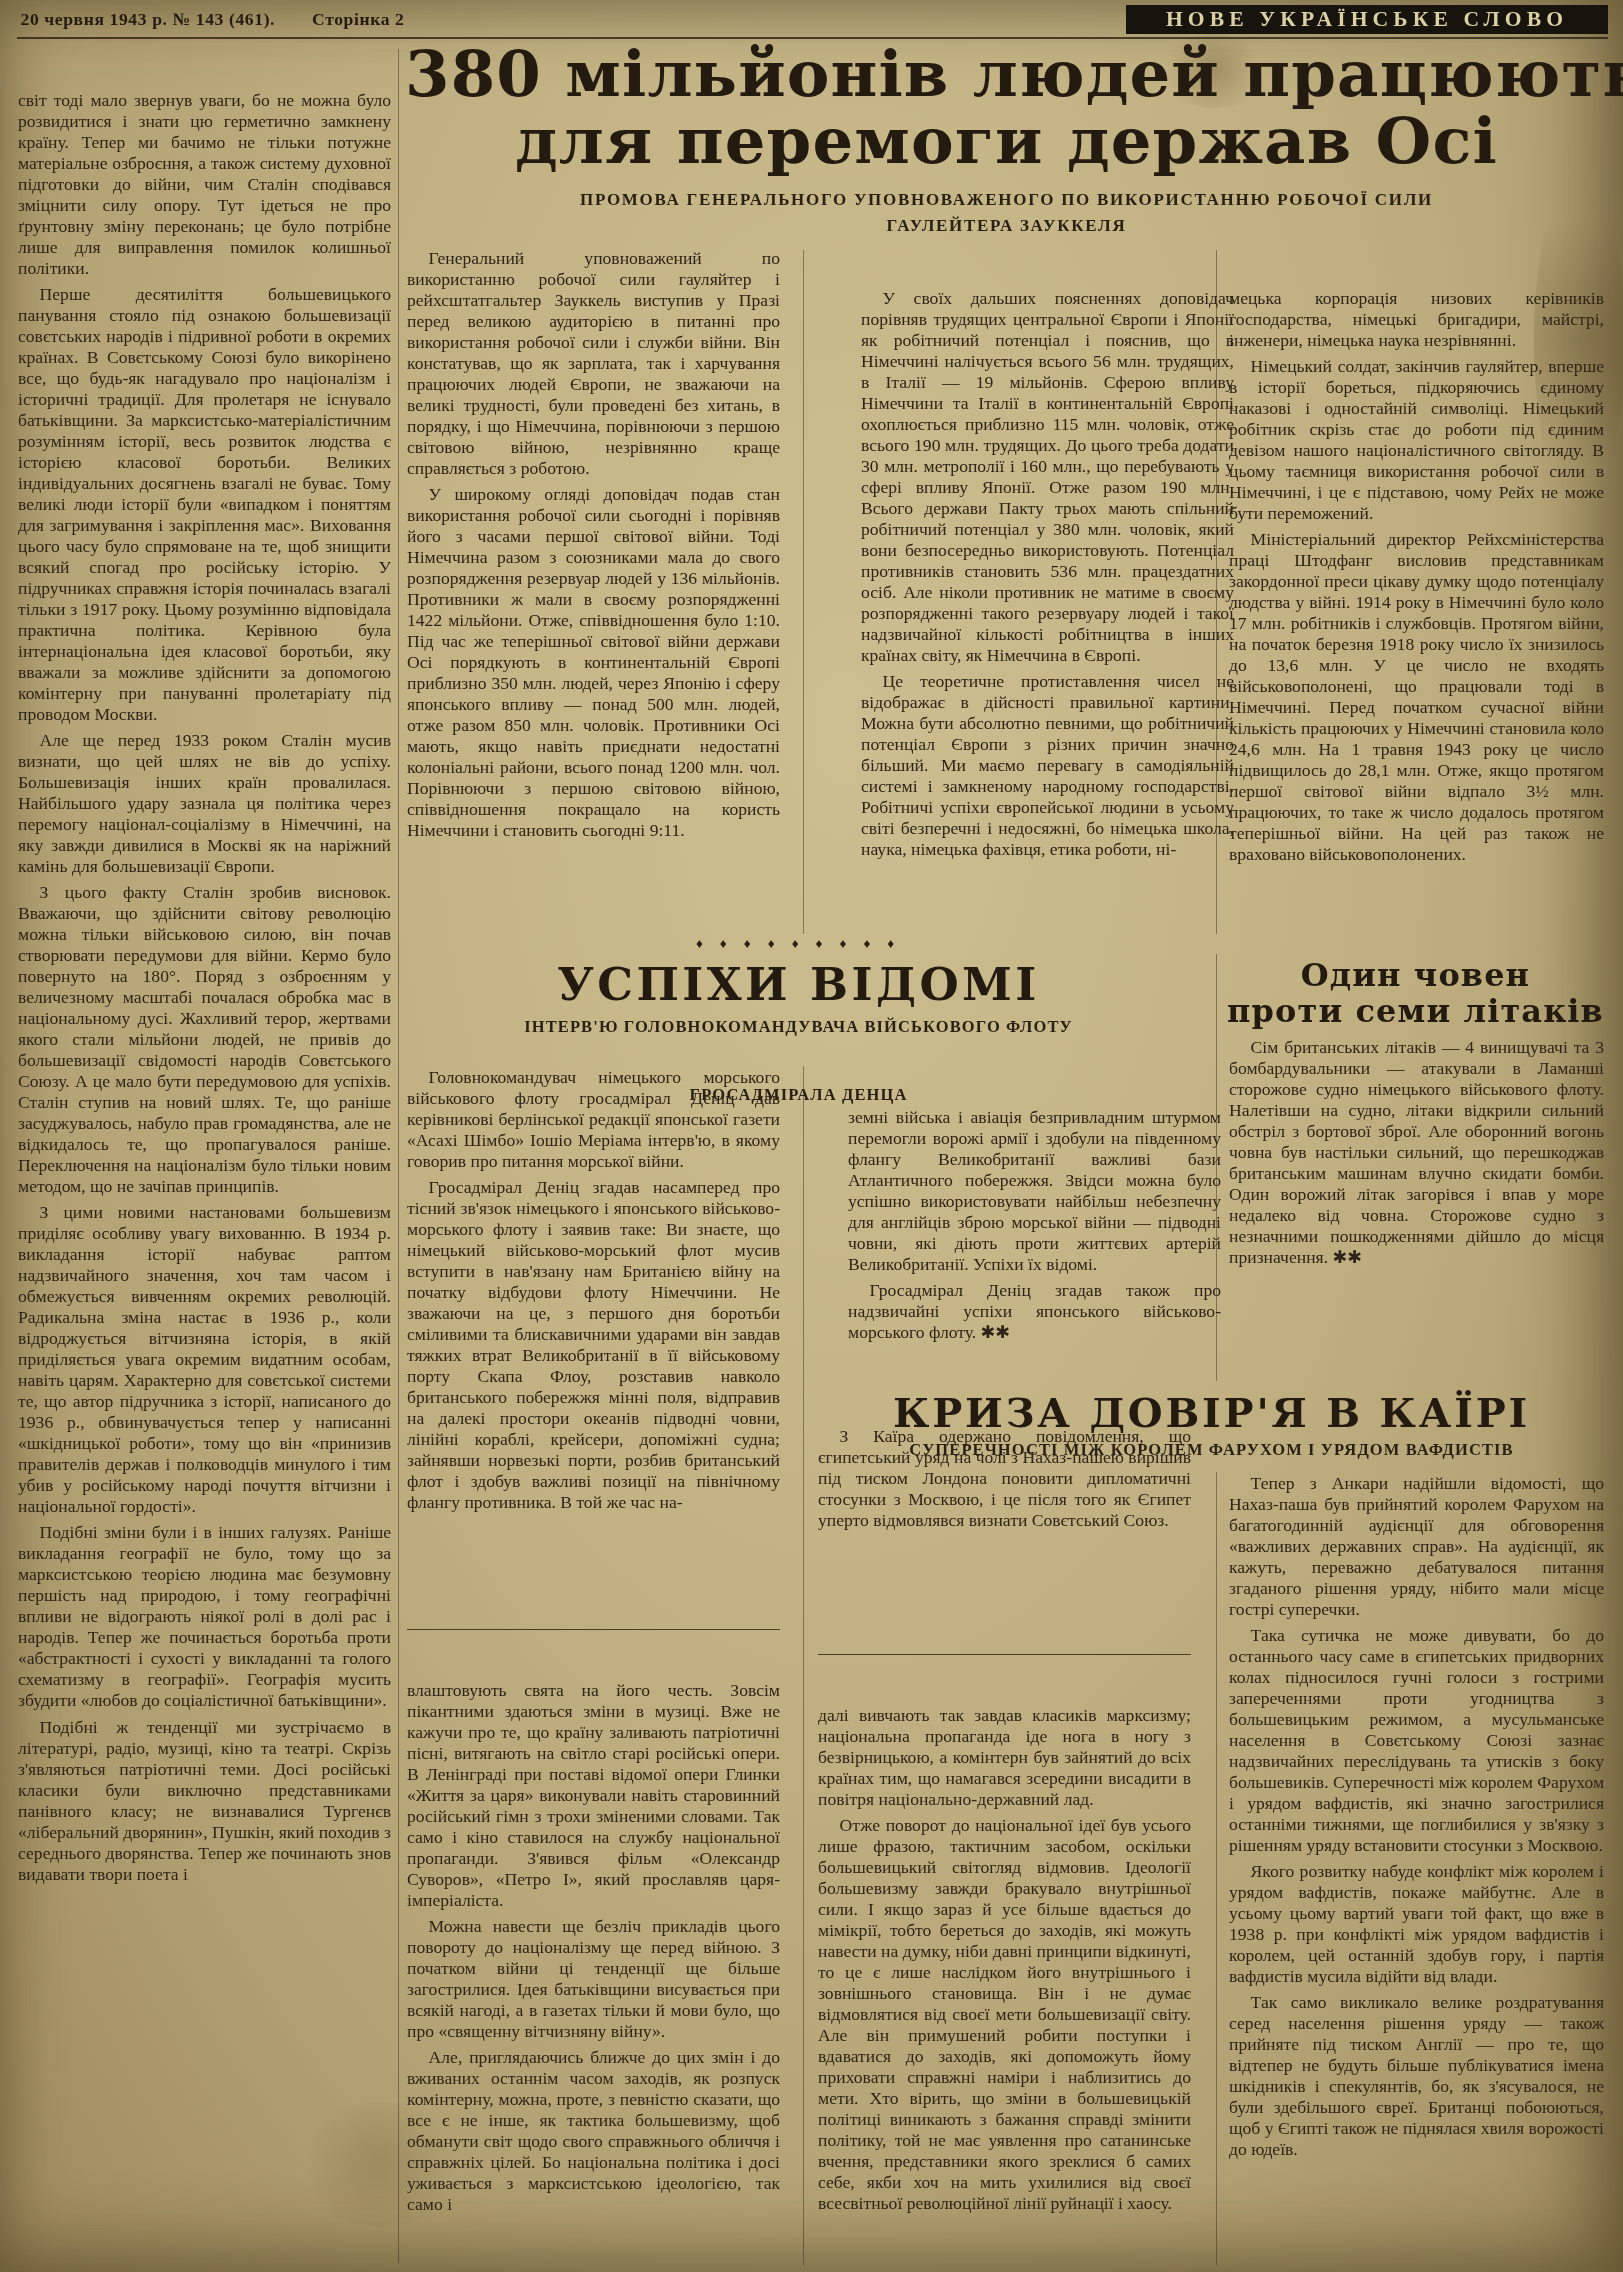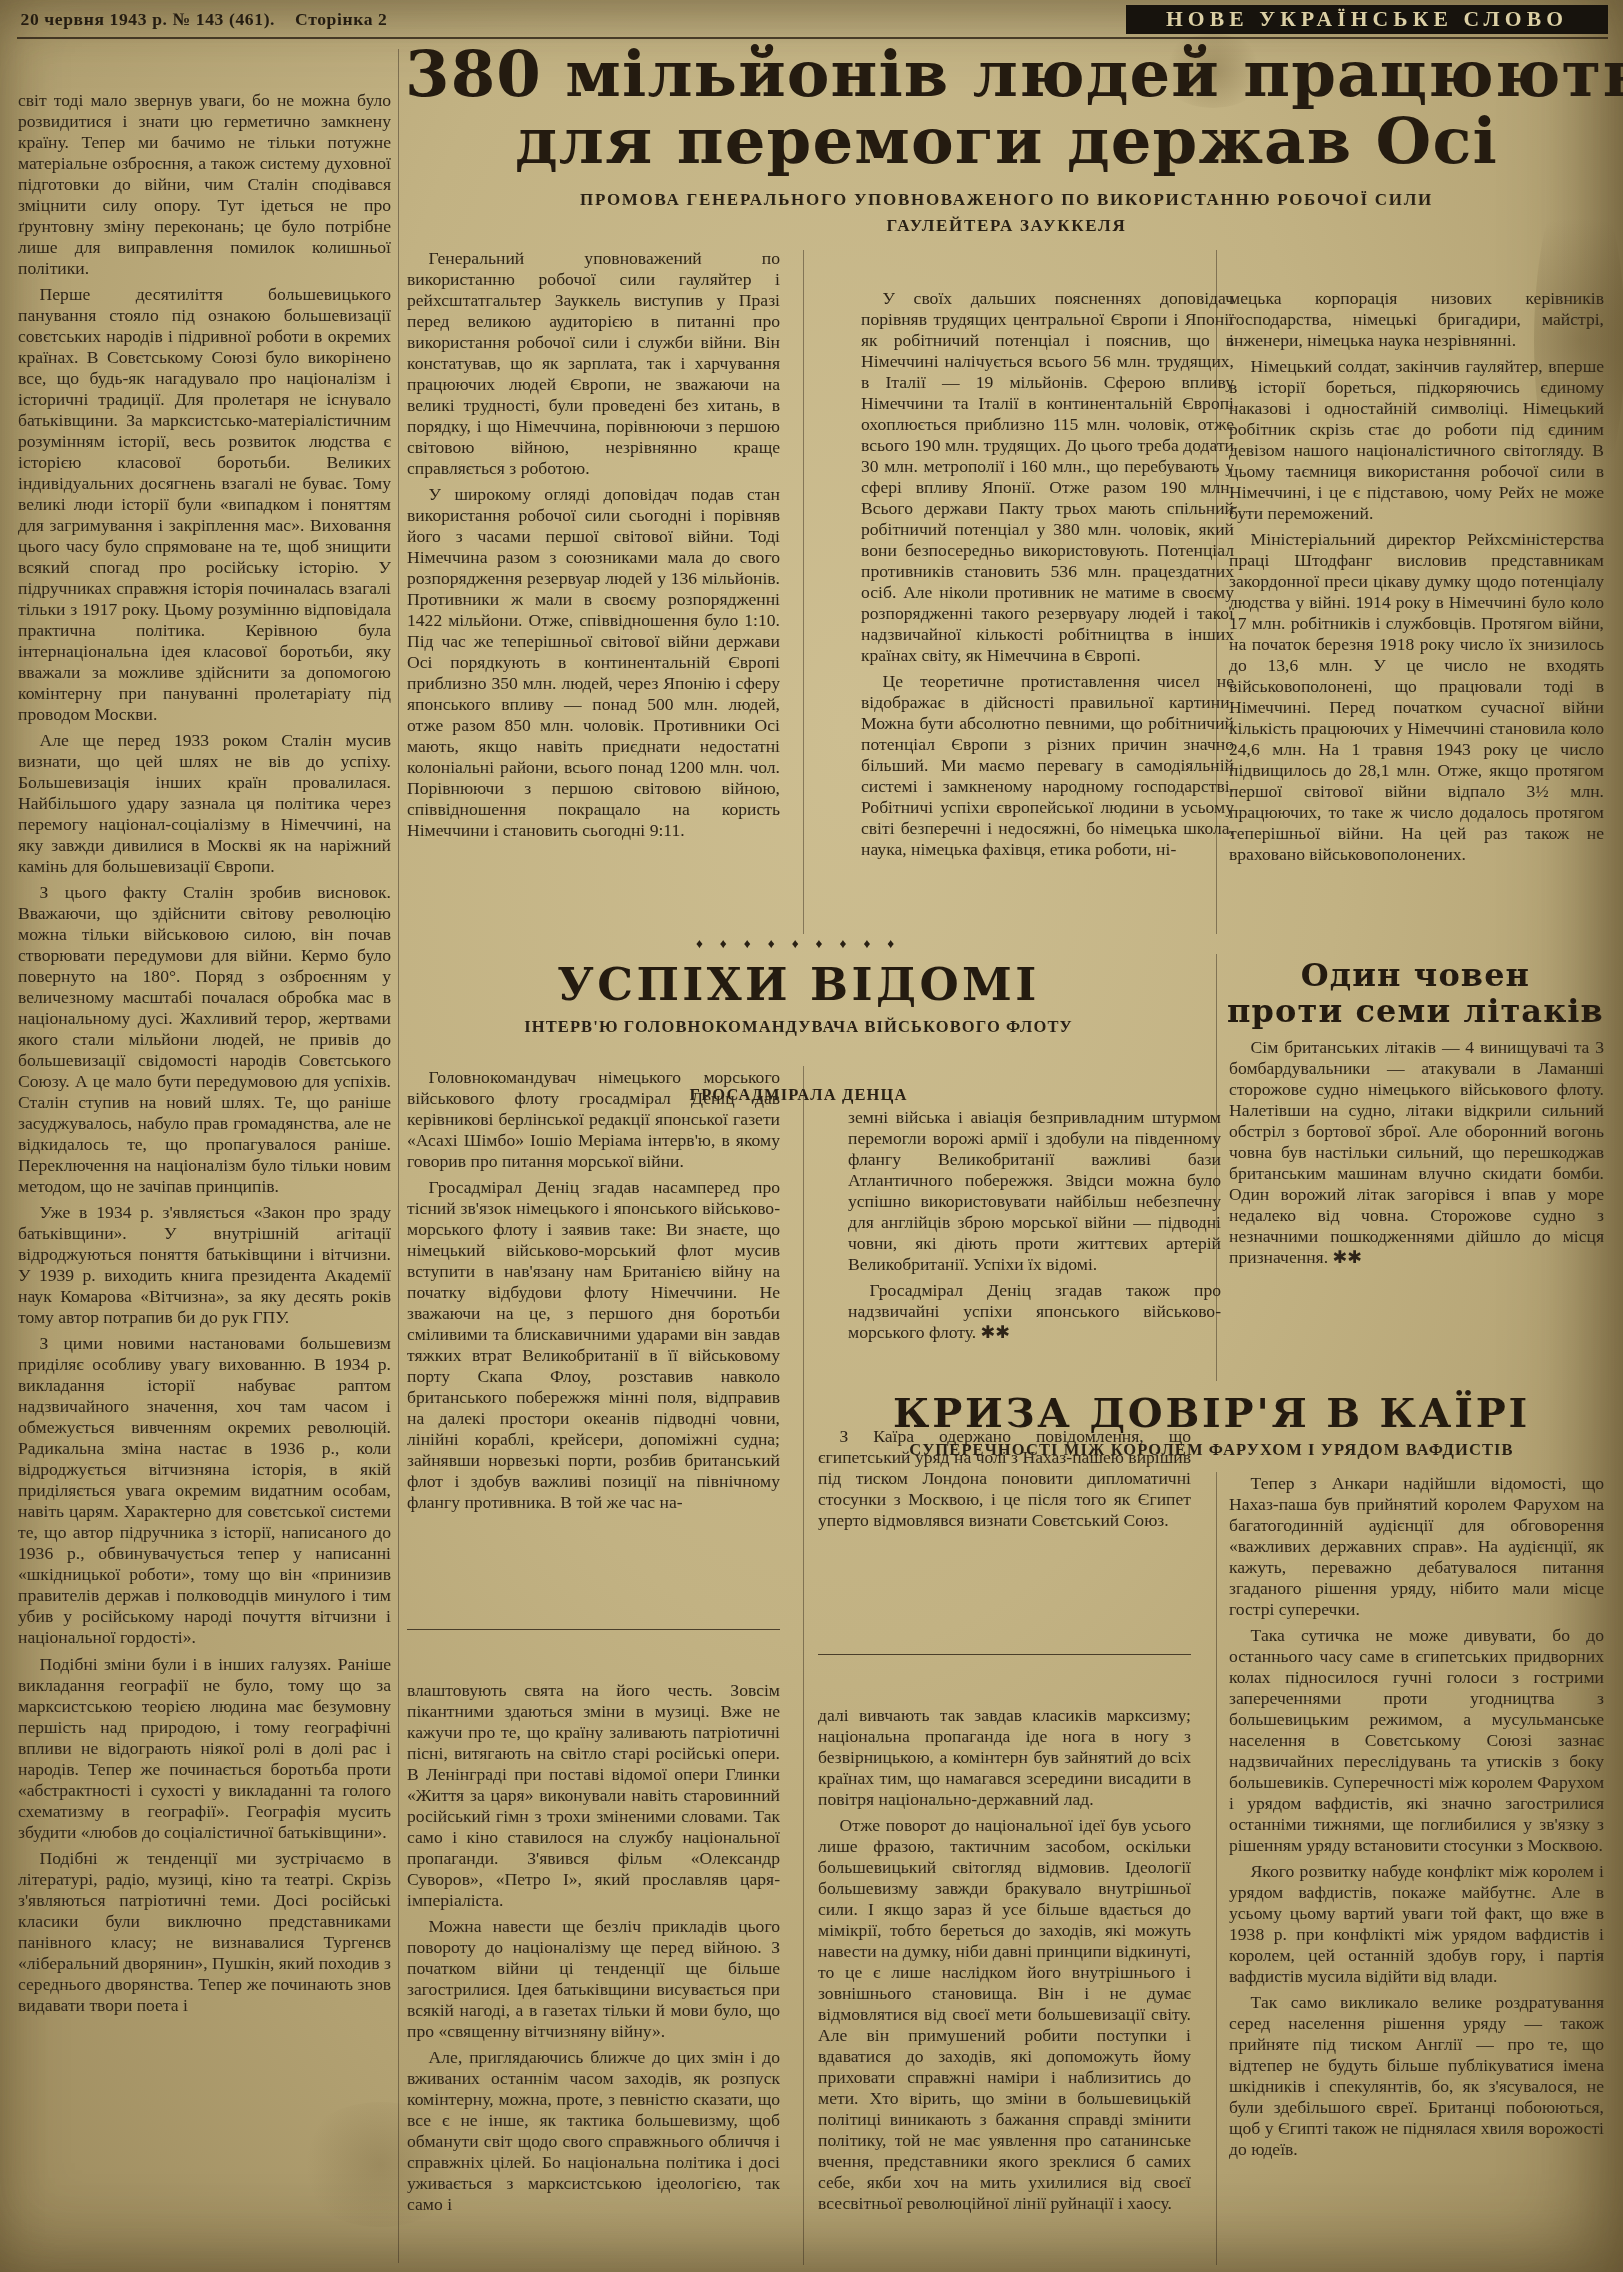--- a/index.html
+++ b/index.html
@@ -8,21 +8,21 @@
     background:radial-gradient(ellipse at 52% 32%, #cdbe91 0%, #c2b283 42%, #b2a172 72%, #9c8a5d 100%);
     box-shadow:inset -40px 0 80px rgba(66,50,22,.38), inset 0 -28px 68px rgba(66,50,22,.28), inset 0 17px 45px rgba(66,50,22,.22);
     color:#2e2418;font-family:"Liberation Serif",serif;
   }
   .stain{position:absolute;border-radius:50%;pointer-events:none;}
   .stain.s1{left:1159px;top:34px;width:108px;height:74px;background:radial-gradient(circle,rgba(80,60,25,.28),rgba(80,60,25,0) 70%);}
   .stain.s2{left:1534px;top:170px;width:91px;height:341px;background:radial-gradient(circle,rgba(70,52,20,.25),rgba(70,52,20,0) 70%);}
   .stain.s3{left:295px;top:2102px;width:170px;height:125px;background:radial-gradient(circle,rgba(70,52,20,.18),rgba(70,52,20,0) 70%);}
 
   .mast-left{position:absolute;left:20.5px;top:9px;font-size:17.6px;font-weight:bold;letter-spacing:0.6px;color:#241c11;white-space:nowrap;}
-  .mast-left .page-label{margin-left:20px;}
+  .mast-left .page-label{margin-left:37px;}
   .mast-right{position:absolute;left:1126px;top:4.5px;width:482px;height:29.5px;background:#17130d;
     display:flex;align-items:center;justify-content:center;color:#dbcfa4;font-weight:bold;font-size:21.6px;letter-spacing:5.1px;white-space:nowrap;}
   .hrule{position:absolute;background:rgba(40,30,18,.78);}
   .vrule{position:absolute;width:1.1px;background:rgba(46,36,24,.45);}
 
   .block{position:absolute;overflow:hidden;text-align:justify;}
   .para{margin:0 0 5.1px 0;text-indent:21.6px;font-size:17.6px;line-height:21px;color:#2e2418;}
   .cont .para:first-child{text-indent:0;margin-top:40px;}
 
   .headline{position:absolute;left:405px;width:1203px;text-align:center;font-family:"DejaVu Serif",serif;
@@ -66,21 +66,20 @@
   <div class="mast-right">
     <span>НОВЕ УКРАЇНСЬКЕ СЛОВО</span>
   </div>
   <div class="hrule" style="left:17px;top:37px;width:1591px;height:2.3px;"></div>
 
   <div id="col1" class="block cont">
       <p class="para">світ тоді мало звернув уваги, бо не можна було розвидитися і знати цю герметично замкнену країну. Тепер ми бачимо не тільки потужне матеріальне озброєння, а також систему духовної підготовки до війни, чим Сталін сподівався зміцнити силу опору. Тут ідеться не про ґрунтовну зміну переконань; це було потрібне лише для виправлення помилок колишньої політики.</p>
       <p class="para">Перше десятиліття большевицького панування стояло під ознакою большевизації совєтських народів і підривної роботи в окремих країнах. В Совєтському Союзі було викорінено все, що будь-як нагадувало про націоналізм і історичні традиції. Для пролетаря не існувало батьківщини. За марксистсько-матеріалістичним розумінням історії, весь розвиток людства є історією класової боротьби. Великих індивідуальних досягнень взагалі не буває. Тому великі люди історії були «випадком і поняттям для загримування і закріплення мас». Виховання цього часу було спрямоване на те, щоб знищити всякий спогад про російську історію. У підручниках справжня історія починалась взагалі тільки з 1917 року. Цьому розумінню відповідала практична політика. Керівною була інтернаціональна ідея класової боротьби, яку вважали за можливе здійснити за допомогою комінтерну при пануванні пролетаріату під проводом Москви.</p>
       <p class="para">Але ще перед 1933 роком Сталін мусив визнати, що цей шлях не вів до успіху. Большевизація інших країн провалилася. Найбільшого удару зазнала ця політика через перемогу націонал-соціалізму в Німеччині, на яку завжди дивилися в Москві як на наріжний камінь для большевизації Європи.</p>
       <p class="para">З цього факту Сталін зробив висновок. Вважаючи, що здійснити світову революцію можна тільки військовою силою, він почав створювати передумови для війни. Кермо було повернуто на 180°. Поряд з озброєнням у величезному масштабі почалася обробка мас в національному дусі. Жахливий терор, жертвами якого стали мільйони людей, не привів до большевизації свідомості народів Совєтського Союзу. А це мало бути передумовою для успіхів. Сталін ступив на новий шлях. Те, що раніше засуджувалось, набуло прав громадянства, але не відкидалось те, що пропагувалося раніше. Переключення на націоналізм було тільки новим методом, що не зачіпав принципів.</p>
-      <p class="para">Уже в 1934 р. з'являється «Закон про зраду батьківщини». У внутрішній агітації відроджуються поняття батьківщини і вітчизни. У 1939 р. виходить книга президента Академії наук Комарова «Вітчизна», за яку десять років тому автор потрапив би до рук ГПУ.</p>
       <p class="para">З цими новими настановами большевизм приділяє особливу увагу вихованню. В 1934 р. викладання історії набуває раптом надзвичайного значення, хоч там часом і обмежується вивченням окремих революцій. Радикальна зміна настає в 1936 р., коли відроджується вітчизняна історія, в якій приділяється увага окремим видатним особам, навіть царям. Характерно для совєтської системи те, що автор підручника з історії, написаного до 1936 р., обвинувачується тепер у написанні «шкідницької роботи», тому що він «принизив правителів держав і полководців минулого і тим убив у російському народі почуття вітчизни і національної гордості».</p>
       <p class="para">Подібні зміни були і в інших галузях. Раніше викладання географії не було, тому що за марксистською теорією людина має безумовну першість над природою, і тому географічні впливи не відограють ніякої ролі в долі рас і народів. Тепер же починається боротьба проти «абстрактності і сухості у викладанні та голого схематизму в географії». Географія мусить збудити «любов до соціалістичної батьківщини».</p>
       <p class="para">Подібні ж тенденції ми зустрічаємо в літературі, радіо, музиці, кіно та театрі. Скрізь з'являються патріотичні теми. Досі російські класики були виключно представниками панівного класу; не визнавалися Тургенєв «ліберальний дворянин», Пушкін, який походив з середнього дворянства. Тепер же починають знов видавати твори поета і</p>
     </div>
 
   <div class="headline" style="top:40px;">380 мільйонів людей працюють</div>
   <div class="headline" style="top:107px;">для перемоги держав Осі</div>
   <div class="subhead" style="top:190px;">ПРОМОВА ГЕНЕРАЛЬНОГО УПОВНОВАЖЕНОГО ПО ВИКОРИСТАННЮ РОБОЧОЇ СИЛИ</div>
   <div class="subhead" style="top:216px;">ГАУЛЕЙТЕРА ЗАУККЕЛЯ</div>
 

